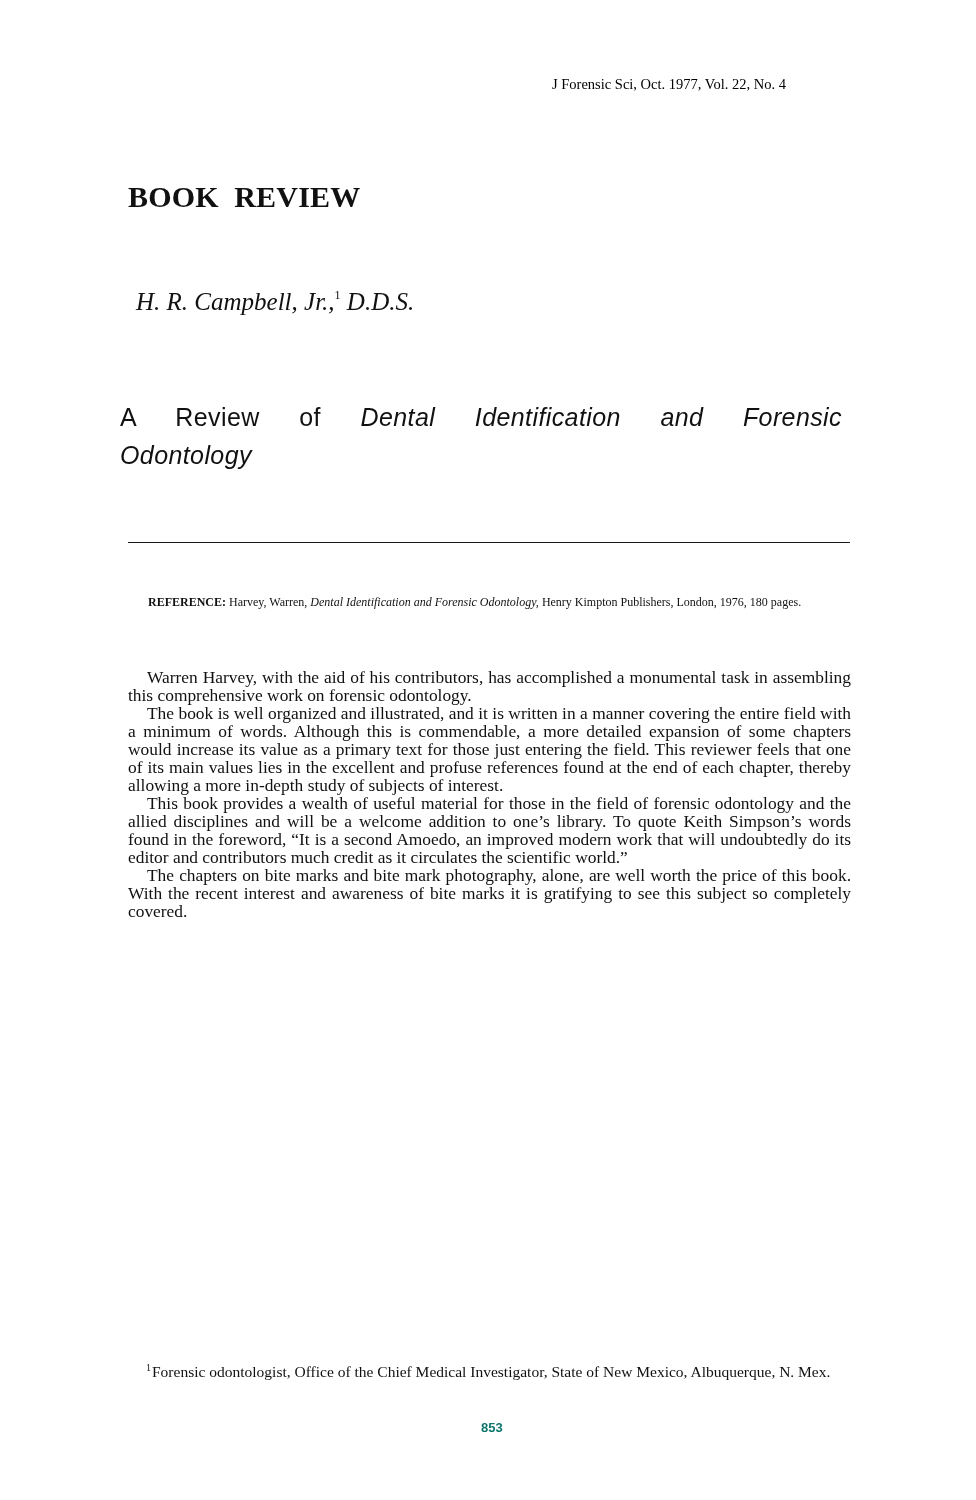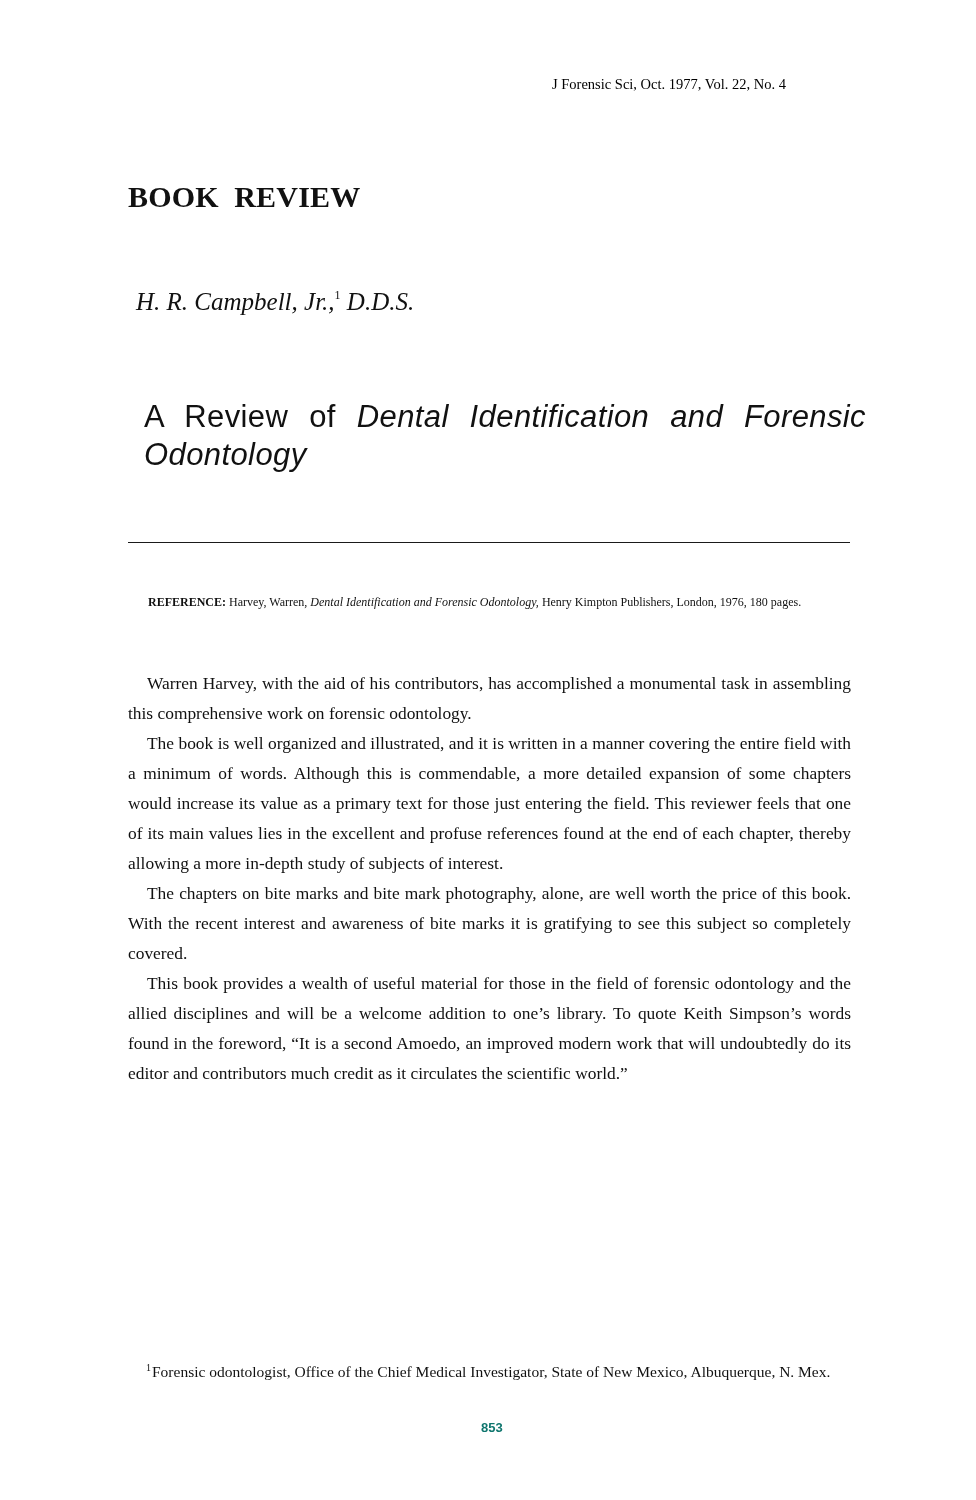--- a/index.html
+++ b/index.html
@@ -38,25 +38,25 @@
     font-size: 25px;
     font-style: italic;
     white-space: nowrap;
   }
   .author sup {
     font-size: 12px;
     font-style: normal;
     vertical-align: 11px;
   }
   .article-title {
-    left: 144px;
+    left: 120px;
     top: 398px;
     width: 722px;
     font-family: "Liberation Sans", "DejaVu Sans", sans-serif;
-    font-size: 31px;
+    font-size: 25px;
     line-height: 38px;
     text-align: justify;
     text-align-last: left;
     letter-spacing: 0.4px;
     word-spacing: 10px;
   }
   .article-title .it { font-style: italic; }
 
   .rule {
     left: 128px;
@@ -76,21 +76,21 @@
     text-align-last: left;
   }
   .reference .lbl { font-weight: bold; }
   .reference .it { font-style: italic; }
 
   .body-text {
     left: 128px;
     top: 668px;
     width: 723px;
     font-size: 17.4px;
-    line-height: 30px;
+    line-height: 18px;
     text-align: justify;
   }
   .body-text p {
     margin: 0;
     text-indent: 19px;
   }
 
   .footnote {
     left: 128px;
     top: 1342px;
@@ -128,21 +128,21 @@
 
 <div class="abs article-title"><span>A Review of</span> <span class="it">Dental Identification and Forensic Odontology</span></div>
 
 <div class="abs rule"></div>
 
 <div class="abs reference"><span class="lbl">REFERENCE:</span> <span>Harvey, Warren,</span> <span class="it">Dental Identification and Forensic Odontology,</span> <span>Henry Kimpton Publishers, London, 1976, 180 pages.</span></div>
 
 <div class="abs body-text">
   <p>Warren Harvey, with the aid of his contributors, has accomplished a monumental task in assembling this comprehensive work on forensic odontology.</p>
   <p>The book is well organized and illustrated, and it is written in a manner covering the entire field with a minimum of words. Although this is commendable, a more detailed expansion of some chapters would increase its value as a primary text for those just enter­ing the field. This reviewer feels that one of its main values lies in the excellent and pro­fuse references found at the end of each chapter, thereby allowing a more in-depth study of subjects of interest.</p>
+  <p>This book provides a wealth of useful material for those in the field of forensic odontology and the allied disciplines and will be a welcome addition to one’s library. To quote Keith Simpson’s words found in the foreword, “It is a second Amoedo, an improved modern work that will undoubtedly do its editor and contributors much credit as it circulates the scientific world.”</p>
   <p>The chapters on bite marks and bite mark photography, alone, are well worth the price of this book. With the recent interest and awareness of bite marks it is gratifying to see this subject so completely covered.</p>
-  <p>This book provides a wealth of useful material for those in the field of forensic odontology and the allied disciplines and will be a welcome addition to one’s library. To quote Keith Simpson’s words found in the foreword, “It is a second Amoedo, an improved modern work that will undoubtedly do its editor and contributors much credit as it circulates the scientific world.”</p>
 </div>
 
 <div class="abs footnote">
   <p><sup>1</sup><span>Forensic odontologist, Office of the Chief Medical Investigator, State of New Mexico, Albuquerque, N. Mex.</span></p>
 </div>
 
 <div class="abs page-number">853</div>
 
 </body></html>

